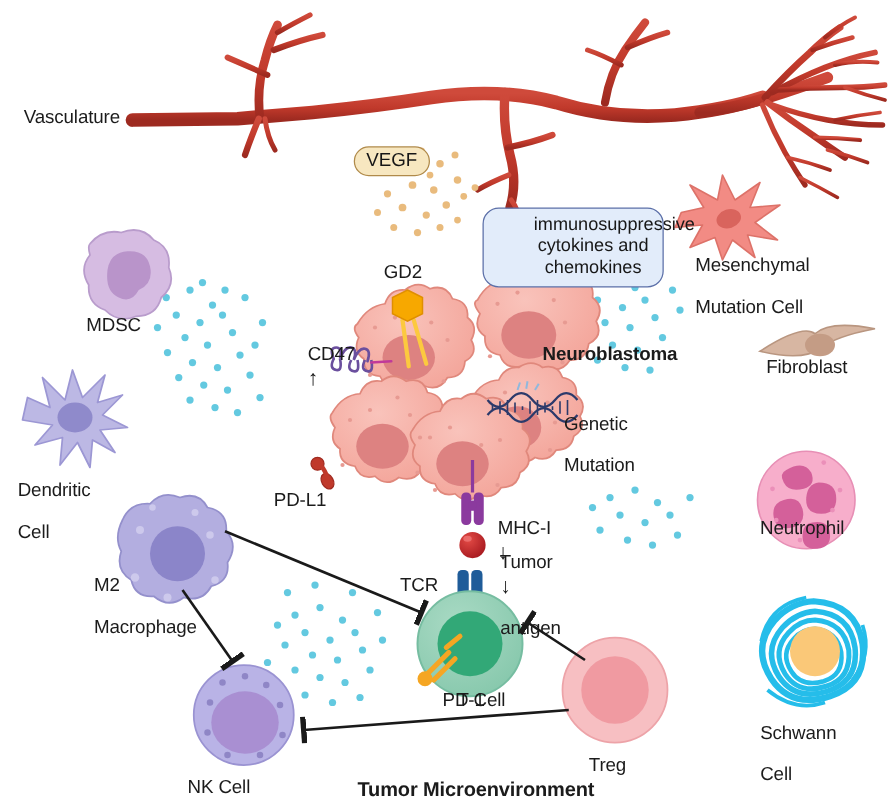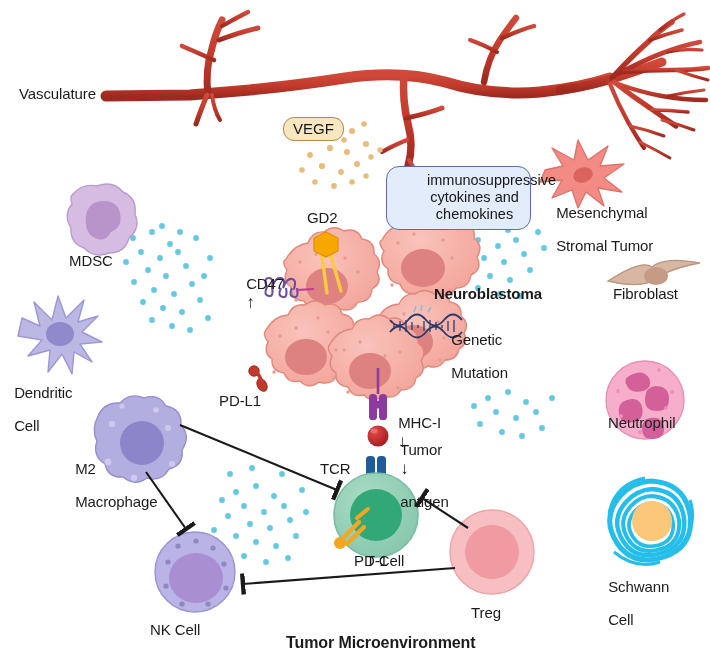--- a/index.html
+++ b/index.html
@@ -16,21 +16,21 @@
   #canvas { position: absolute; inset: 0; width: 710px; height: 455px; }
   .lbl {
     position: absolute;
     font-family: "Liberation Sans", sans-serif;
     font-size: 15px;
     color: #1b1b1b;
     white-space: pre;
     line-height: 1.12;
     letter-spacing: -0.1px;
   }
-  .lbl.bold { font-weight: bold; margin-top: 10px; }
+  .lbl.bold { font-weight: bold; }
   .lbl.c { text-align: left; }
   .svgwrap { position: absolute; inset: 0; pointer-events: none; }
   .cytobox {
     position: absolute;
     background: #e2ecfa;
     border: 1.6px solid #5b6fa8;
     border-radius: 13px;
     text-align: center;
     font-size: 14.5px;
     color: #171717;
@@ -461,31 +461,31 @@
     <path d="M146,472 L186,529" marker-end="url(#tbar)"></path>
 
     <path d="M468,528 L422,498" marker-end="url(#tbar)"></path>
 
     <path d="M455,568 L243,584" marker-end="url(#tbar)"></path>
   </g>
 </svg>
 
 <div class="lbl" style="left:19px; top:86px;">Vasculature</div>
 
-<div class="vegfbadge" style="left:283px; top:117px;">VEGF</div>
+<div class="vegfbadge" style="left:283px; top:117px;border-radius:12px;">VEGF</div>
 
 <div class="cytobox" style="left:386px; top:166px; width:145px;padding-left:40px;">
   <span>immunosuppressive</span><br>
   <span>cytokines and</span><br>
   <span>chemokines</span>
 </div>
 
 <div class="lbl" style="left:548px; top:188px; text-align:left;">
   <span>Mesenchymal</span><br>
-  <span>Stromal Tumor</span>
+  <span>Mutation Cell</span>
 </div>
 
 <div class="lbl" style="left:613px; top:286px;">Fibroblast</div>
 
 <div class="lbl" style="left:69px; top:253px;">MDSC</div>
 
 <div class="lbl" style="left:6px; top:368px;">
   <span>Dendritic</span><br>
   <span>Cell</span>
 </div>

